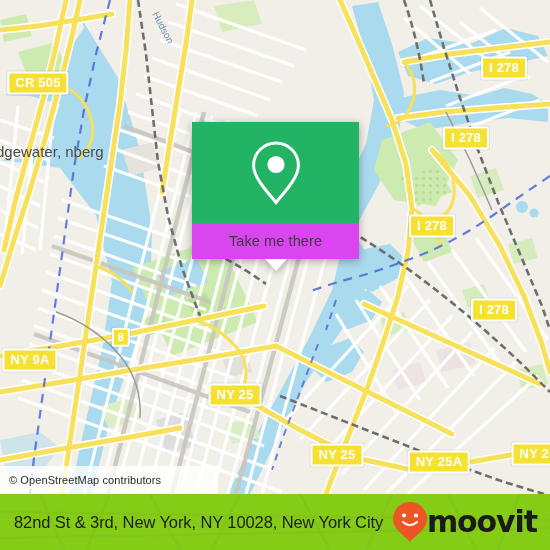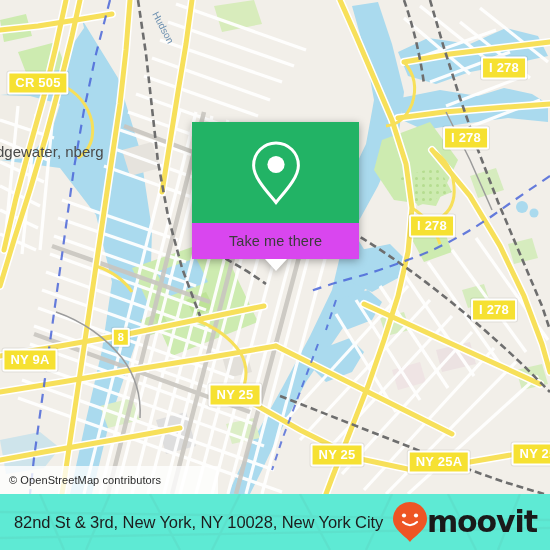--- a/index.html
+++ b/index.html
@@ -64,21 +64,21 @@
     width: 0; height: 0;
     border-left: 11px solid transparent;
     border-right: 11px solid transparent;
     border-top: 12px solid #ffffff;
   }
 
   
   #footer {
     position: absolute; left: 0; top: 494px;
     width: 550px; height: 56px;
-    background: #5eead4;
+    background: #84cc16;
     display: flex; align-items: center;
     overflow: hidden;
   }
   #footer-watermark {
     position: absolute; left: 0; top: 0; width: 550px; height: 56px;
     opacity: 0.055; pointer-events: none;
   }
   #footer-address {
     position: relative;
     margin-left: 14px;

